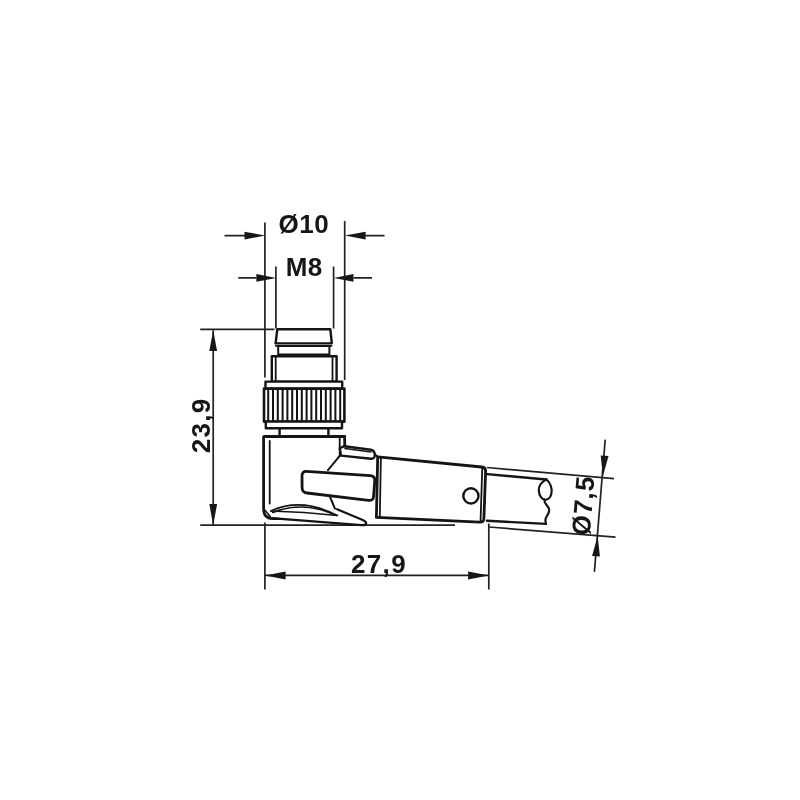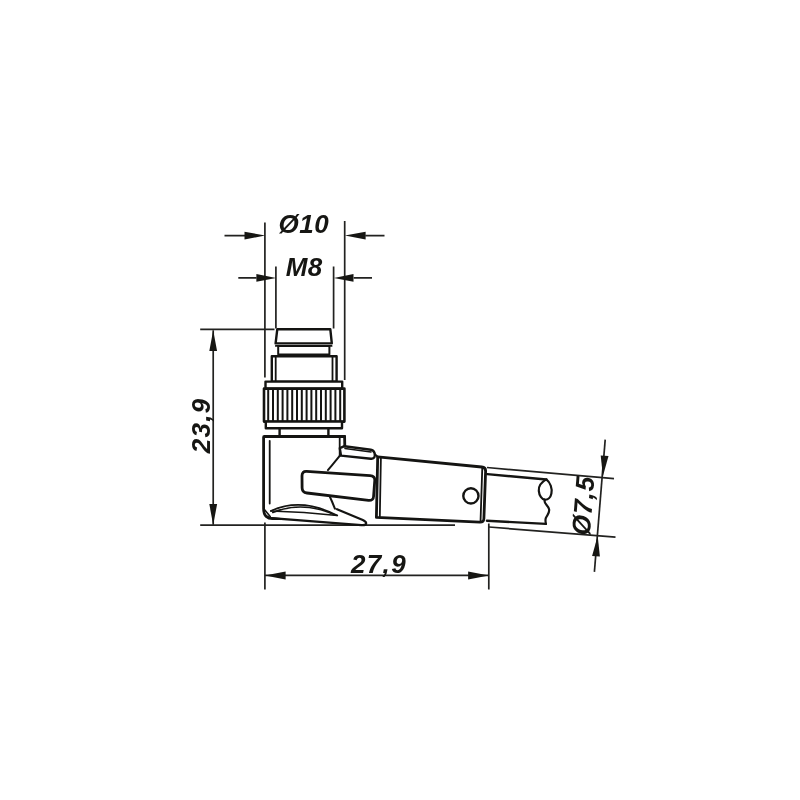--- a/index.html
+++ b/index.html
@@ -1,16 +1,16 @@
 <!DOCTYPE html>
 <html><head>
 <meta charset="utf-8">
 <style>
   html,body{margin:0;padding:0;background:#fff;}
-  .wrap{width:800px;height:800px;position:relative;background:#fff;overflow:hidden;font-style:italic;}
+  .wrap{width:800px;height:800px;position:relative;background:#fff;overflow:hidden;}
   svg{position:absolute;left:0;top:0;}
   text{font-family:"Liberation Sans",sans-serif;font-weight:bold;fill:#161613;}
 </style>
 </head>
 <body>
 <div class="wrap">
 <svg width="800" height="800" viewBox="0 0 800 800">
 <g fill="none" stroke="#222220" stroke-width="1.7" stroke-linecap="butt">
 
 <g>

